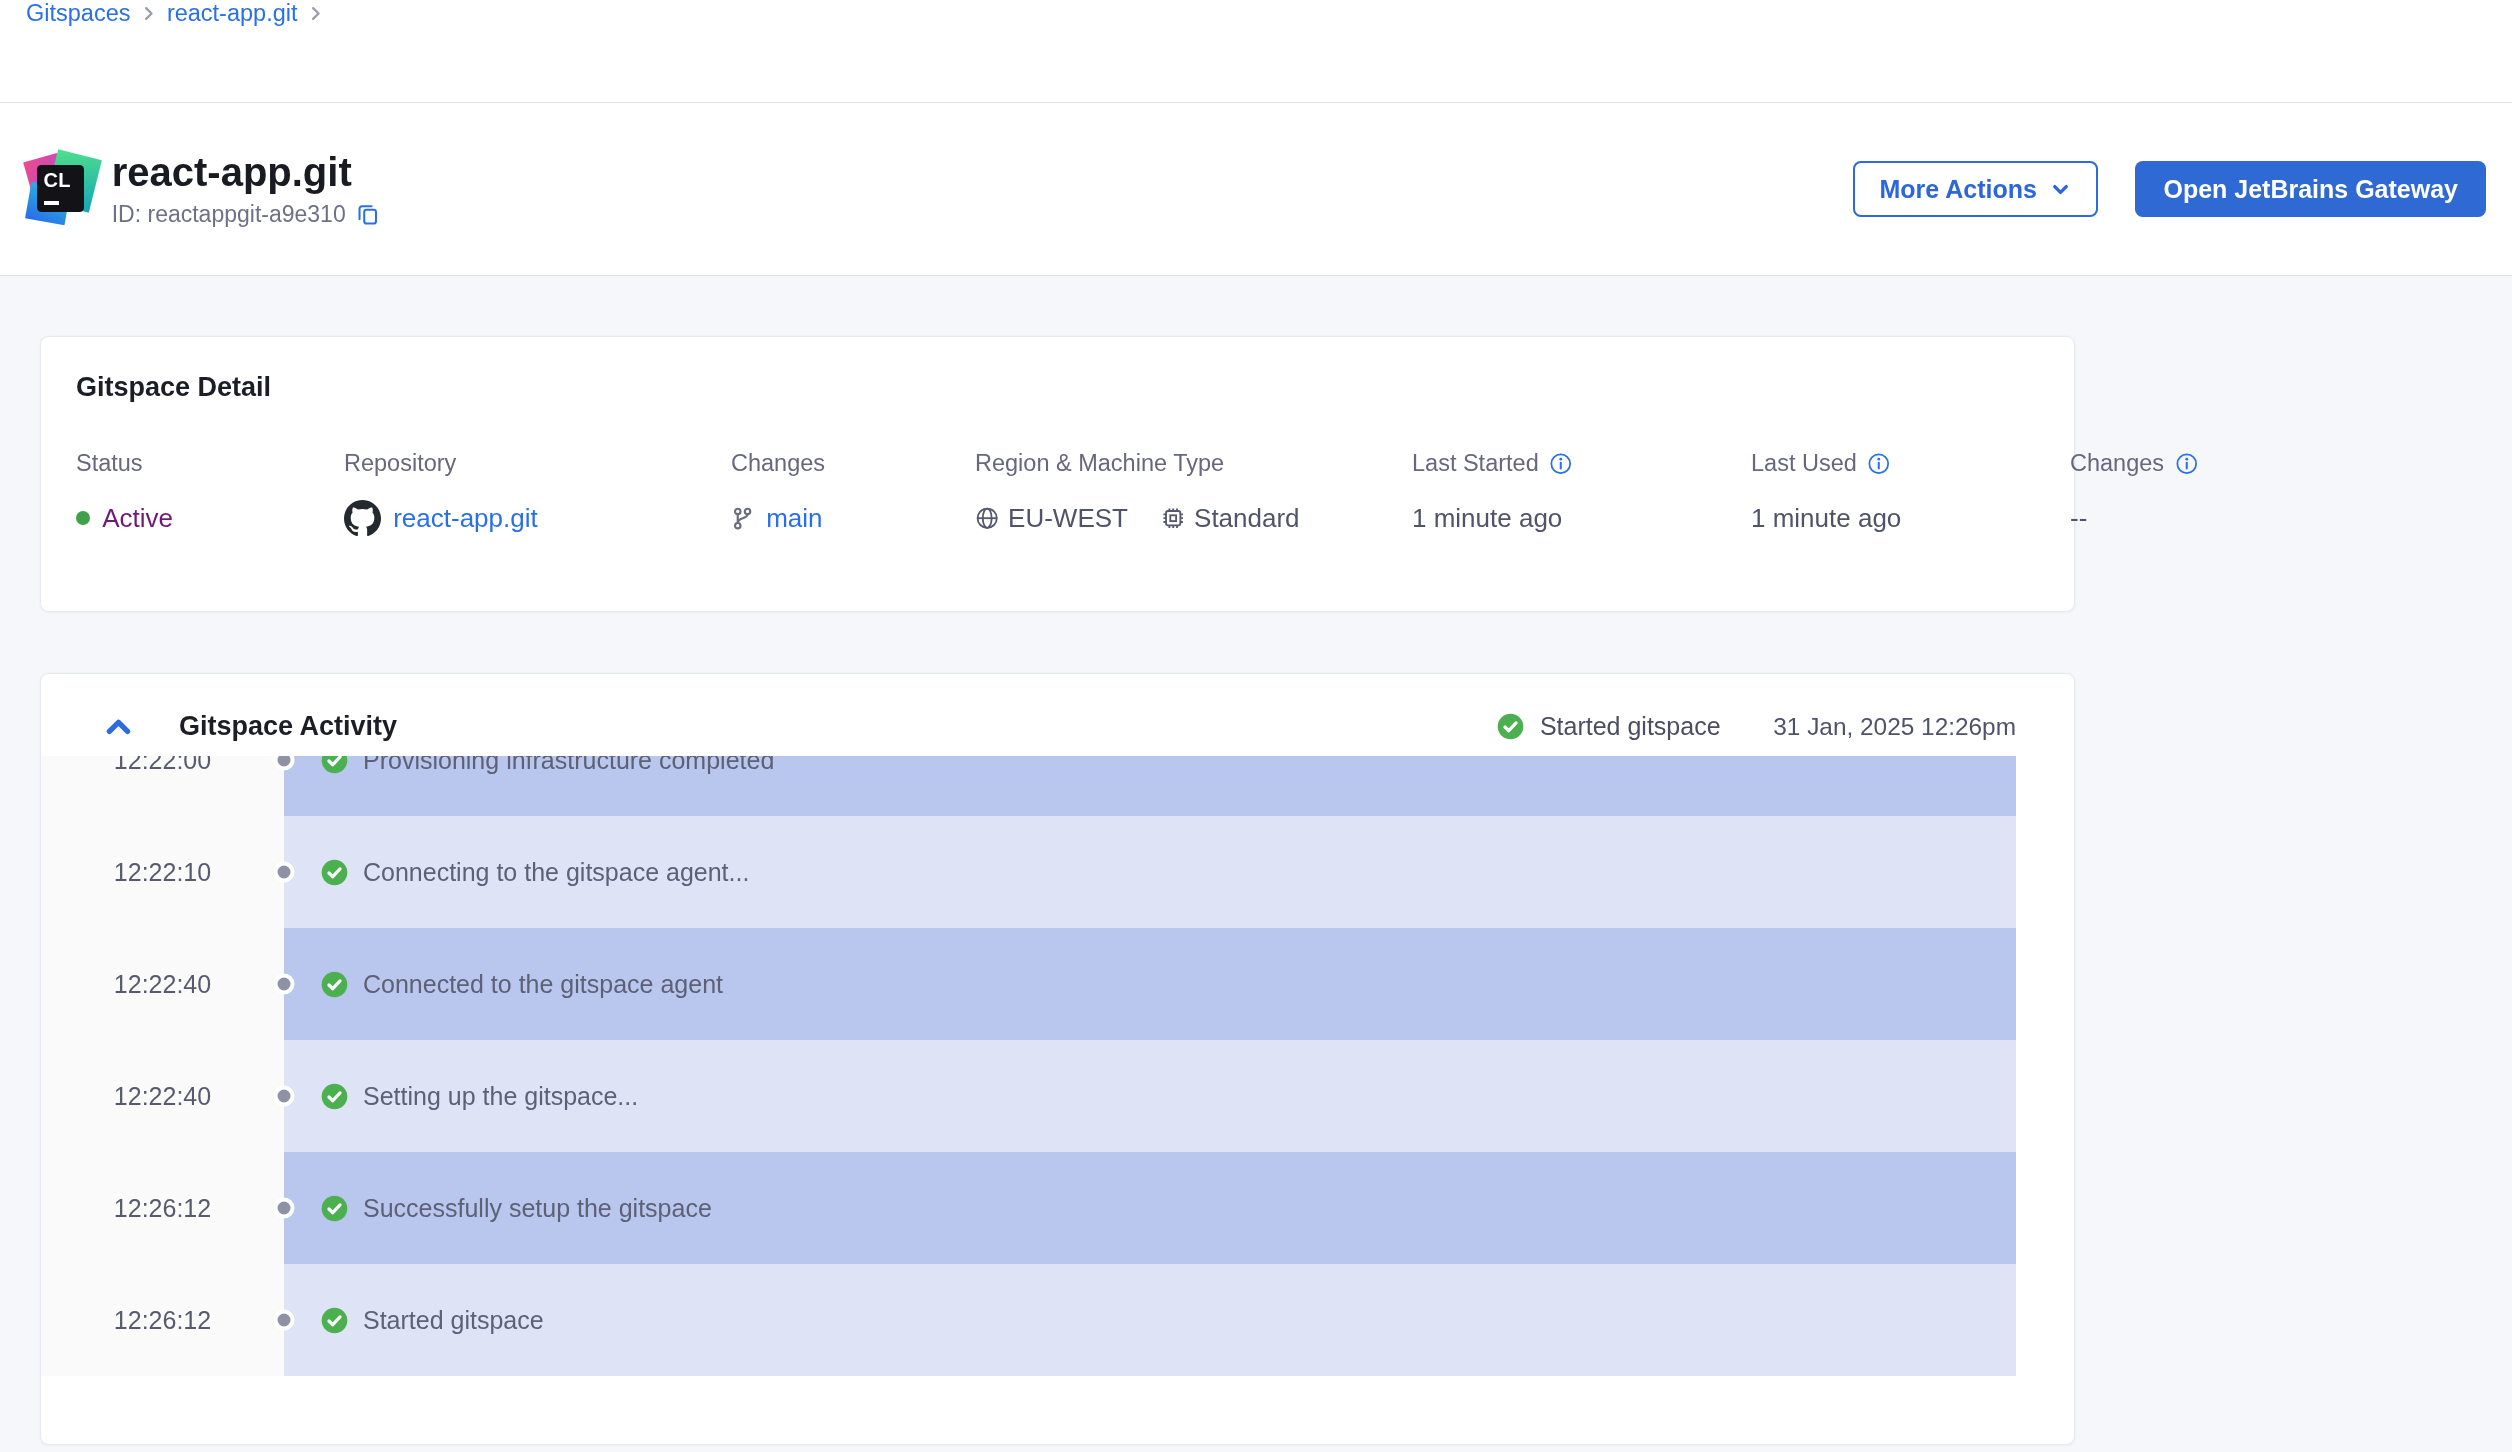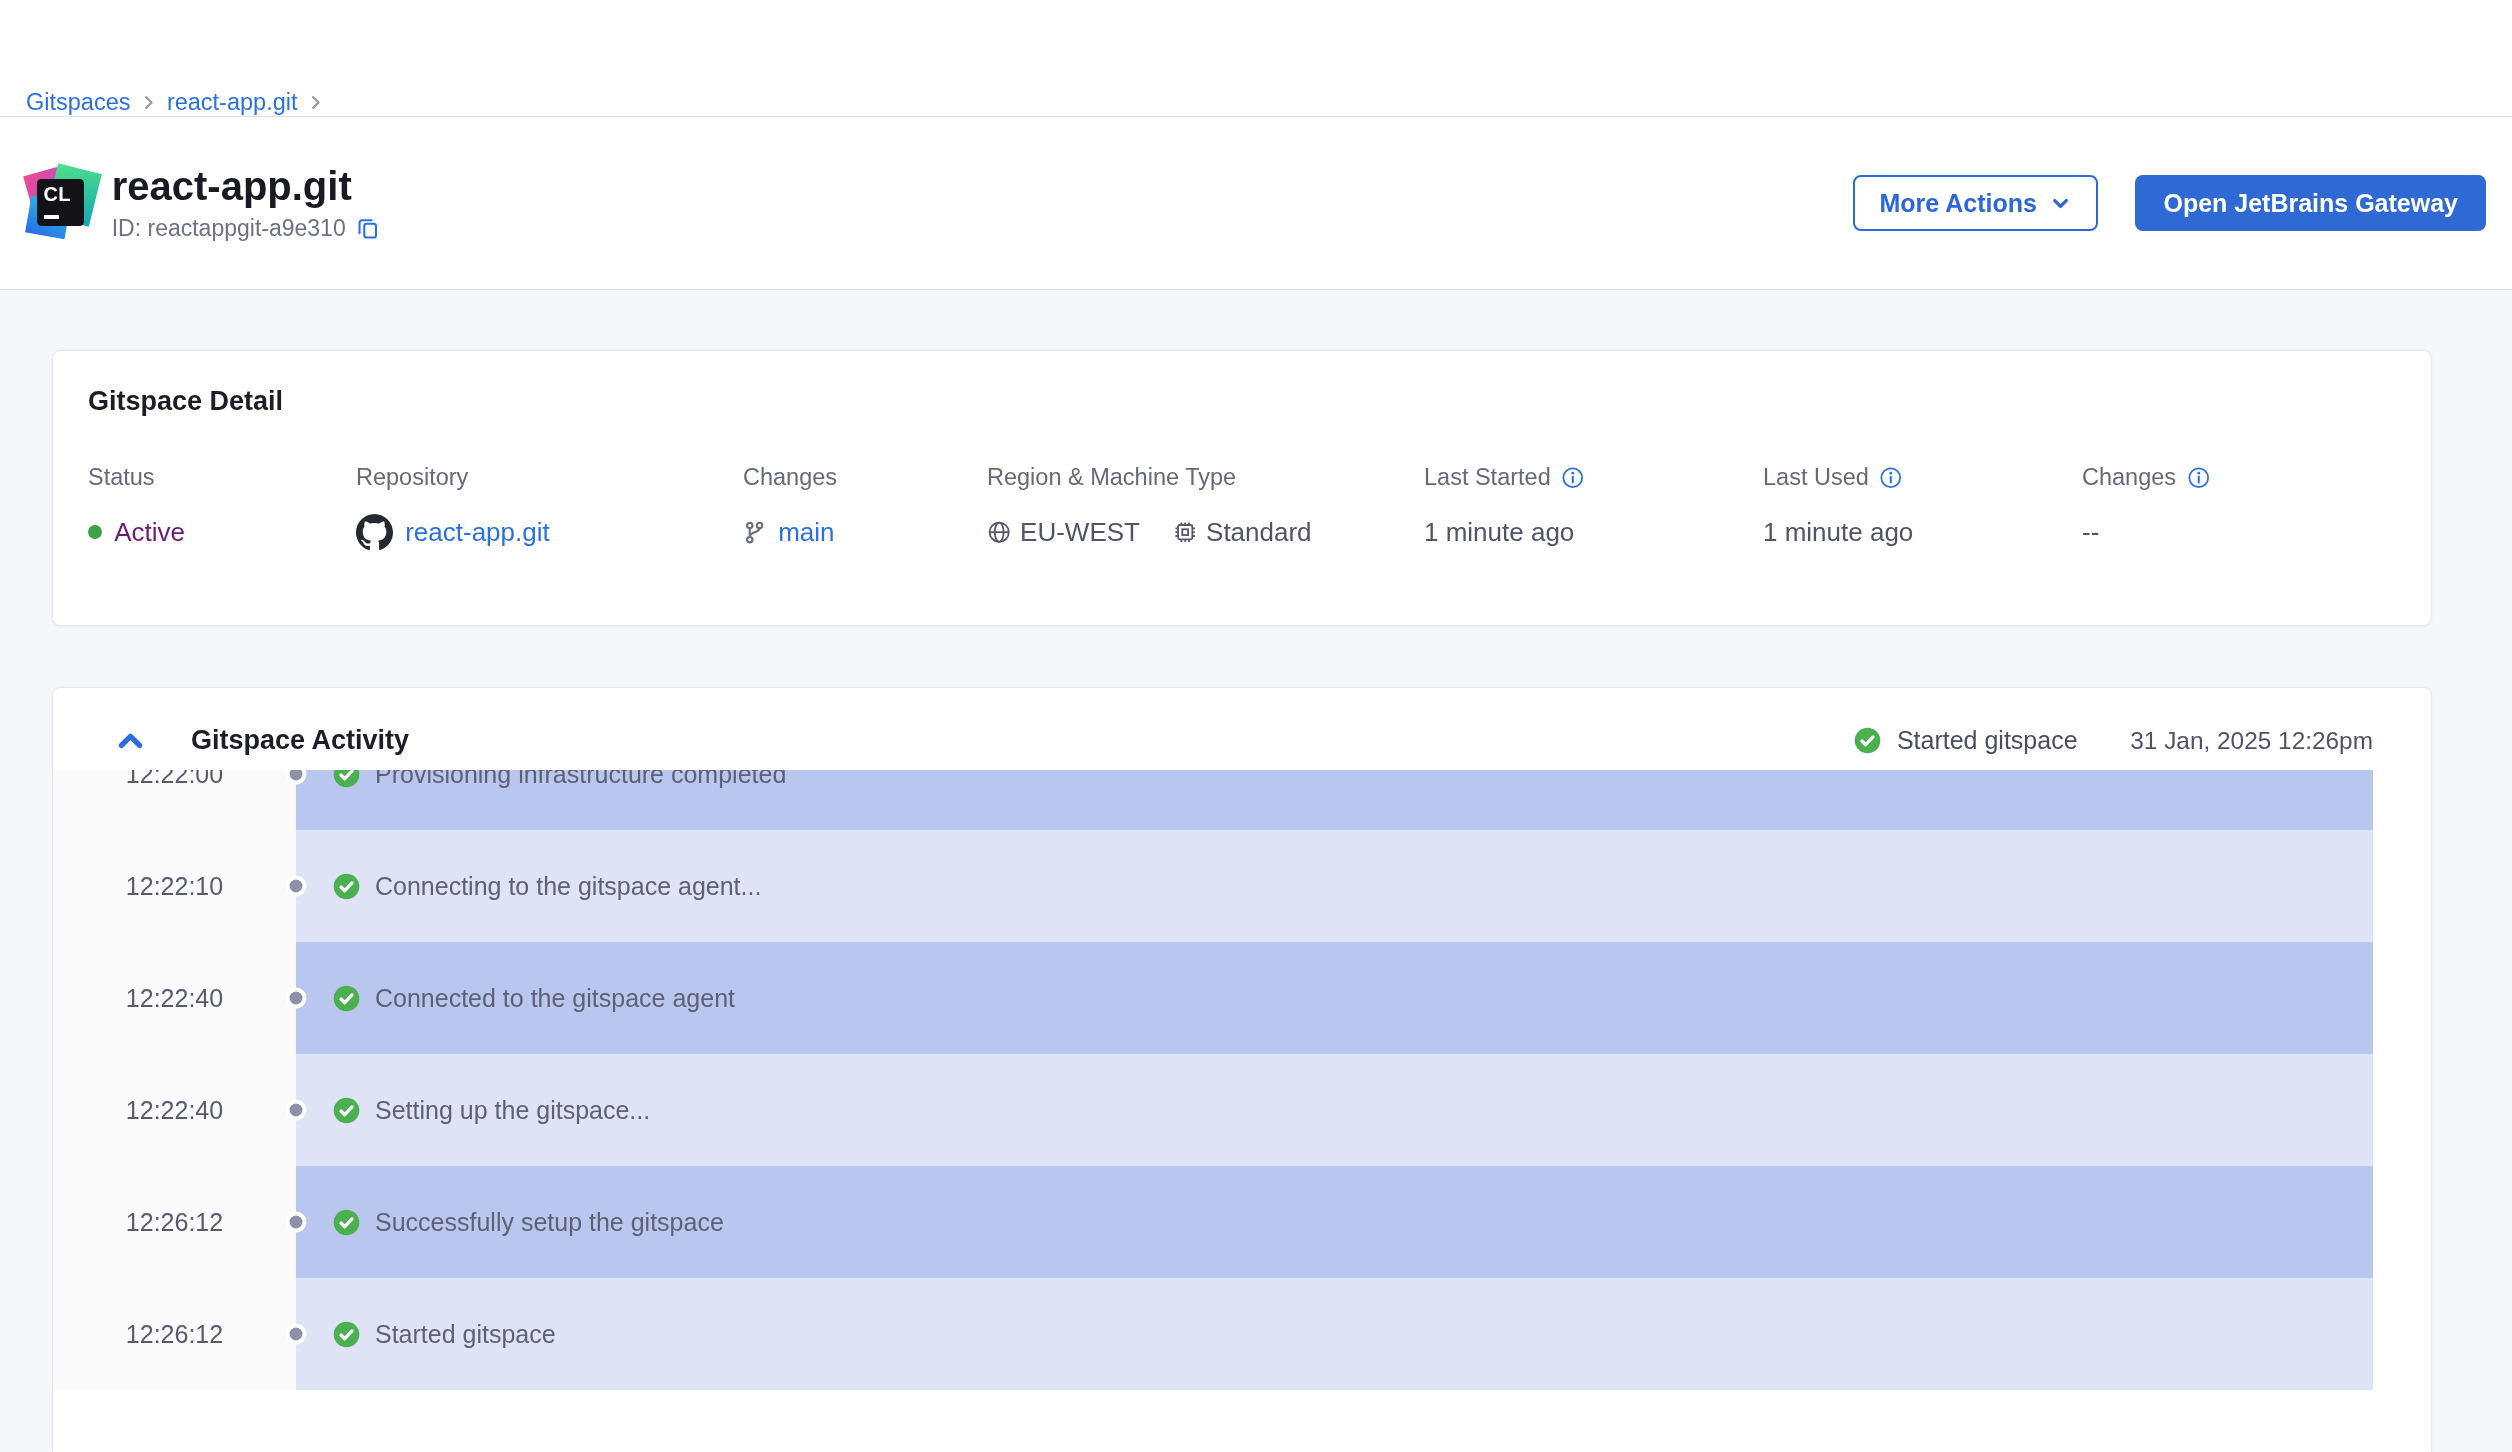--- a/index.html
+++ b/index.html
@@ -6,22 +6,22 @@
   * { margin:0; padding:0; box-sizing:border-box; }
   html,body { width:2512px; height:1452px; }
   body {
     font-family:"Liberation Sans","DejaVu Sans",sans-serif;
     background:#f6f7fb;
     color:#20212c;
     overflow:hidden;
   }
   
   .topbar {
-    height:117px; background:#fff; border-bottom:1.7px solid #dddfe8;
-    display:flex; align-items:flex-end; padding:0 26px;
+    height:103px; background:#fff; border-bottom:1.7px solid #dddfe8;
+    display:flex; align-items:flex-start; padding:0 26px;
   }
   .breadcrumb { display:flex; align-items:center; gap:8.7px; font-size:23.5px; }
   .breadcrumb a { color:#2970e8; text-decoration:none; cursor:pointer; }
   .crumb-sep { display:flex; align-items:center; }
   
   .page-header {
     height:173px; background:#fff; border-bottom:1.7px solid #dddfe8;
     display:flex; align-items:center; padding:0 26px;
   }
   .header-left { display:flex; align-items:flex-start; gap:15.7px; }
@@ -44,21 +44,21 @@
   .id-line { display:flex; align-items:center; gap:10.5px; font-size:23px; color:#6e7088; }
   .copy-btn { display:flex; align-items:center; cursor:pointer; }
   .header-actions { margin-left:auto; display:flex; align-items:center; gap:37px; }
   .btn { height:56px; border-radius:7.8px; font-size:25px; font-weight:700;
          display:flex; align-items:center; cursor:pointer; }
   .btn-outline { border:2.2px solid #2e6ad9; color:#2b66dc; background:#fff; padding:0 24.4px; gap:12.2px; }
   .btn-solid { background:#2f69d3; color:#fff; border:none; padding:12px 28px; }
   
   .content { padding-top:60px; }
   .card {
-    width:2380px; margin-left:52px; background:#fff;
+    width:2035px; margin-left:40px; background:#fff;
     border:0.9px solid #e7e9f1; border-radius:8.7px;
     box-shadow:0 0.9px 2.6px rgba(40,41,61,.05);
   }
   
   .detail-card { height:276px; position:relative; }
   .detail-title { position:absolute; left:35px; top:35px; font-size:27px; font-weight:700; color:#1c1d26; }
   .detail-field { position:absolute; top:113px; }
   .f0{left:35px;} .f1{left:303px;} .f2{left:690px;} .f3{left:934px;}
   .f4{left:1371px;} .f5{left:1710px;} .f6{left:2029px;}
   .field-label { display:flex; align-items:center; gap:10.5px; font-size:23.5px; color:#66687e; }

